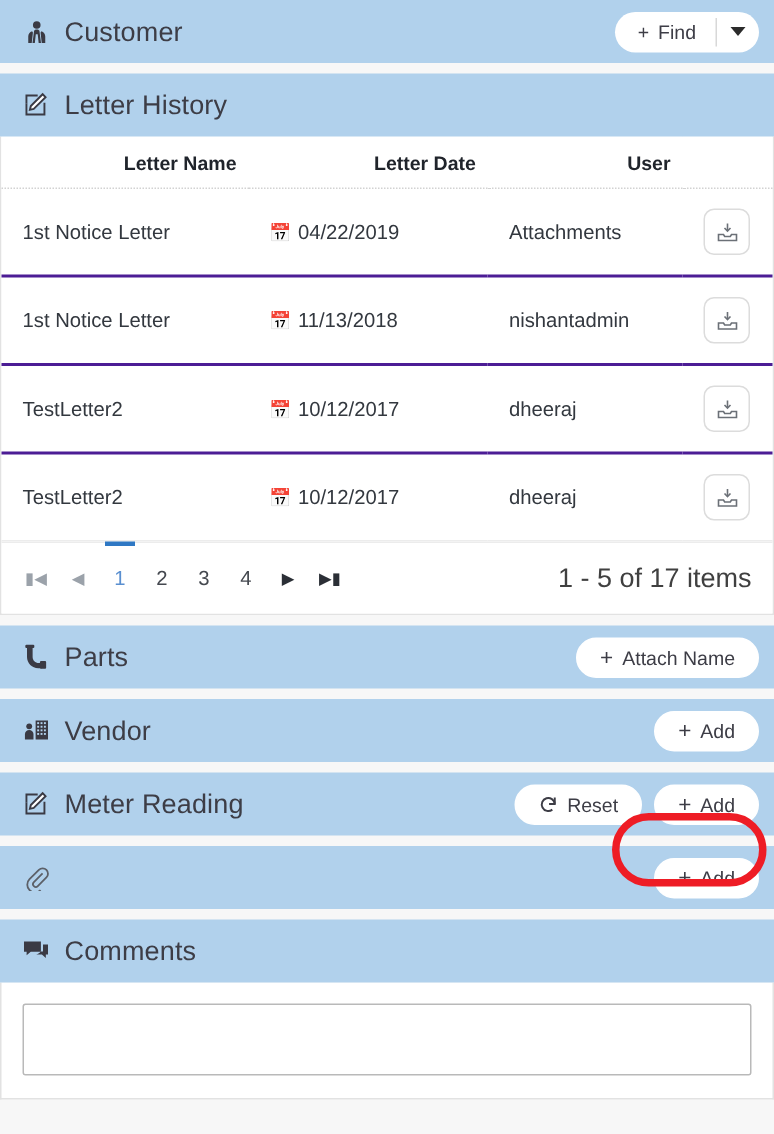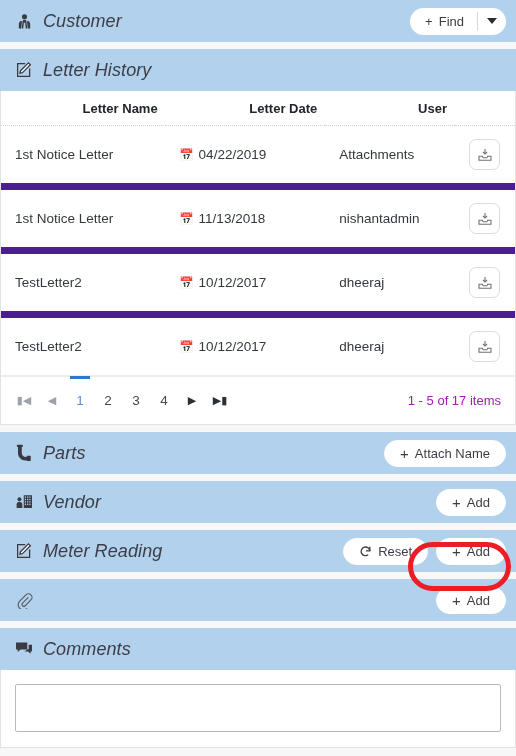--- a/index.html
+++ b/index.html
@@ -28,21 +28,20 @@
   }
   .sect-title {
     font-size: 18px;
     font-weight: 400;
     color: #3d3d46;
     letter-spacing: .1px;
     display: flex;
     align-items: center;
     gap: 9px;
     white-space: nowrap;
-    font-style: italic;
   }
   .sect-title .ic { display: inline-flex; align-items: center; justify-content: center; width: 20px; height: 20px; color: #3a3a44; }
   .sect-actions { margin-left: auto; display: flex; align-items: center; gap: 8px; }
 
   
   .pill {
     background: #ffffff;
     border: 1px solid #ffffff;
     border-radius: 18px;
     height: 27px;
@@ -91,21 +90,21 @@
     font-weight: bold;
     color: #20242b;
     padding: 10px 8px 9px 14px;
     border-bottom: 1px dotted #d2d2d2;
     background: #fff;
   }
   table.grid td {
     padding: 13px 8px 13px 14px;
     font-size: 13.5px;
     color: #33383f;
-    border-bottom: 7px solid #4c1d95;
+    border-bottom: 2px solid #4c1d95;
     vertical-align: middle;
     white-space: nowrap;
   }
   table.grid tr:last-child td { border-bottom: 1px solid #ececec; }
   .col-name { width: 165px; }
   .col-date { width: 160px; }
   .col-user { width: 130px; margin-top: 13px; }
   .col-act  { width: 60px; }
   .cal { color: #9aa3ad; margin-right: 4px; font-size: 12px; }
 
@@ -135,21 +134,21 @@
     font-size: 13.5px; color: #44484f; cursor: pointer;
     position: relative; padding: 0 4px;
   }
   .pg.arrow { color: #9ba2aa; font-size: 11px; }
   .pg.arrow.strong { color: #2b2f36; }
   .pg.active { color: #5a8fd0; }
   .pg.active::before {
     content: ""; position: absolute; top: -10px; left: 3px; right: 3px;
     height: 3px; background: #2f78c4;
   }
-  .pager-info { margin-left: auto; font-size: 13px; color: #a21caf; }
+  .pager-info { margin-left: auto; font-size: 18px; color: #404040; }
 
   
   .comments-body { background: #fff; padding: 14px 14px 12px 14px; }
   .comment-box {
     width: 100%; height: 48px;
     border: 1px solid #b9b9b9; border-radius: 2px;
     background: #fff; resize: none; outline: none;
     font-family: "Liberation Sans", sans-serif; font-size: 13px;
     padding: 5px 7px;
   }

